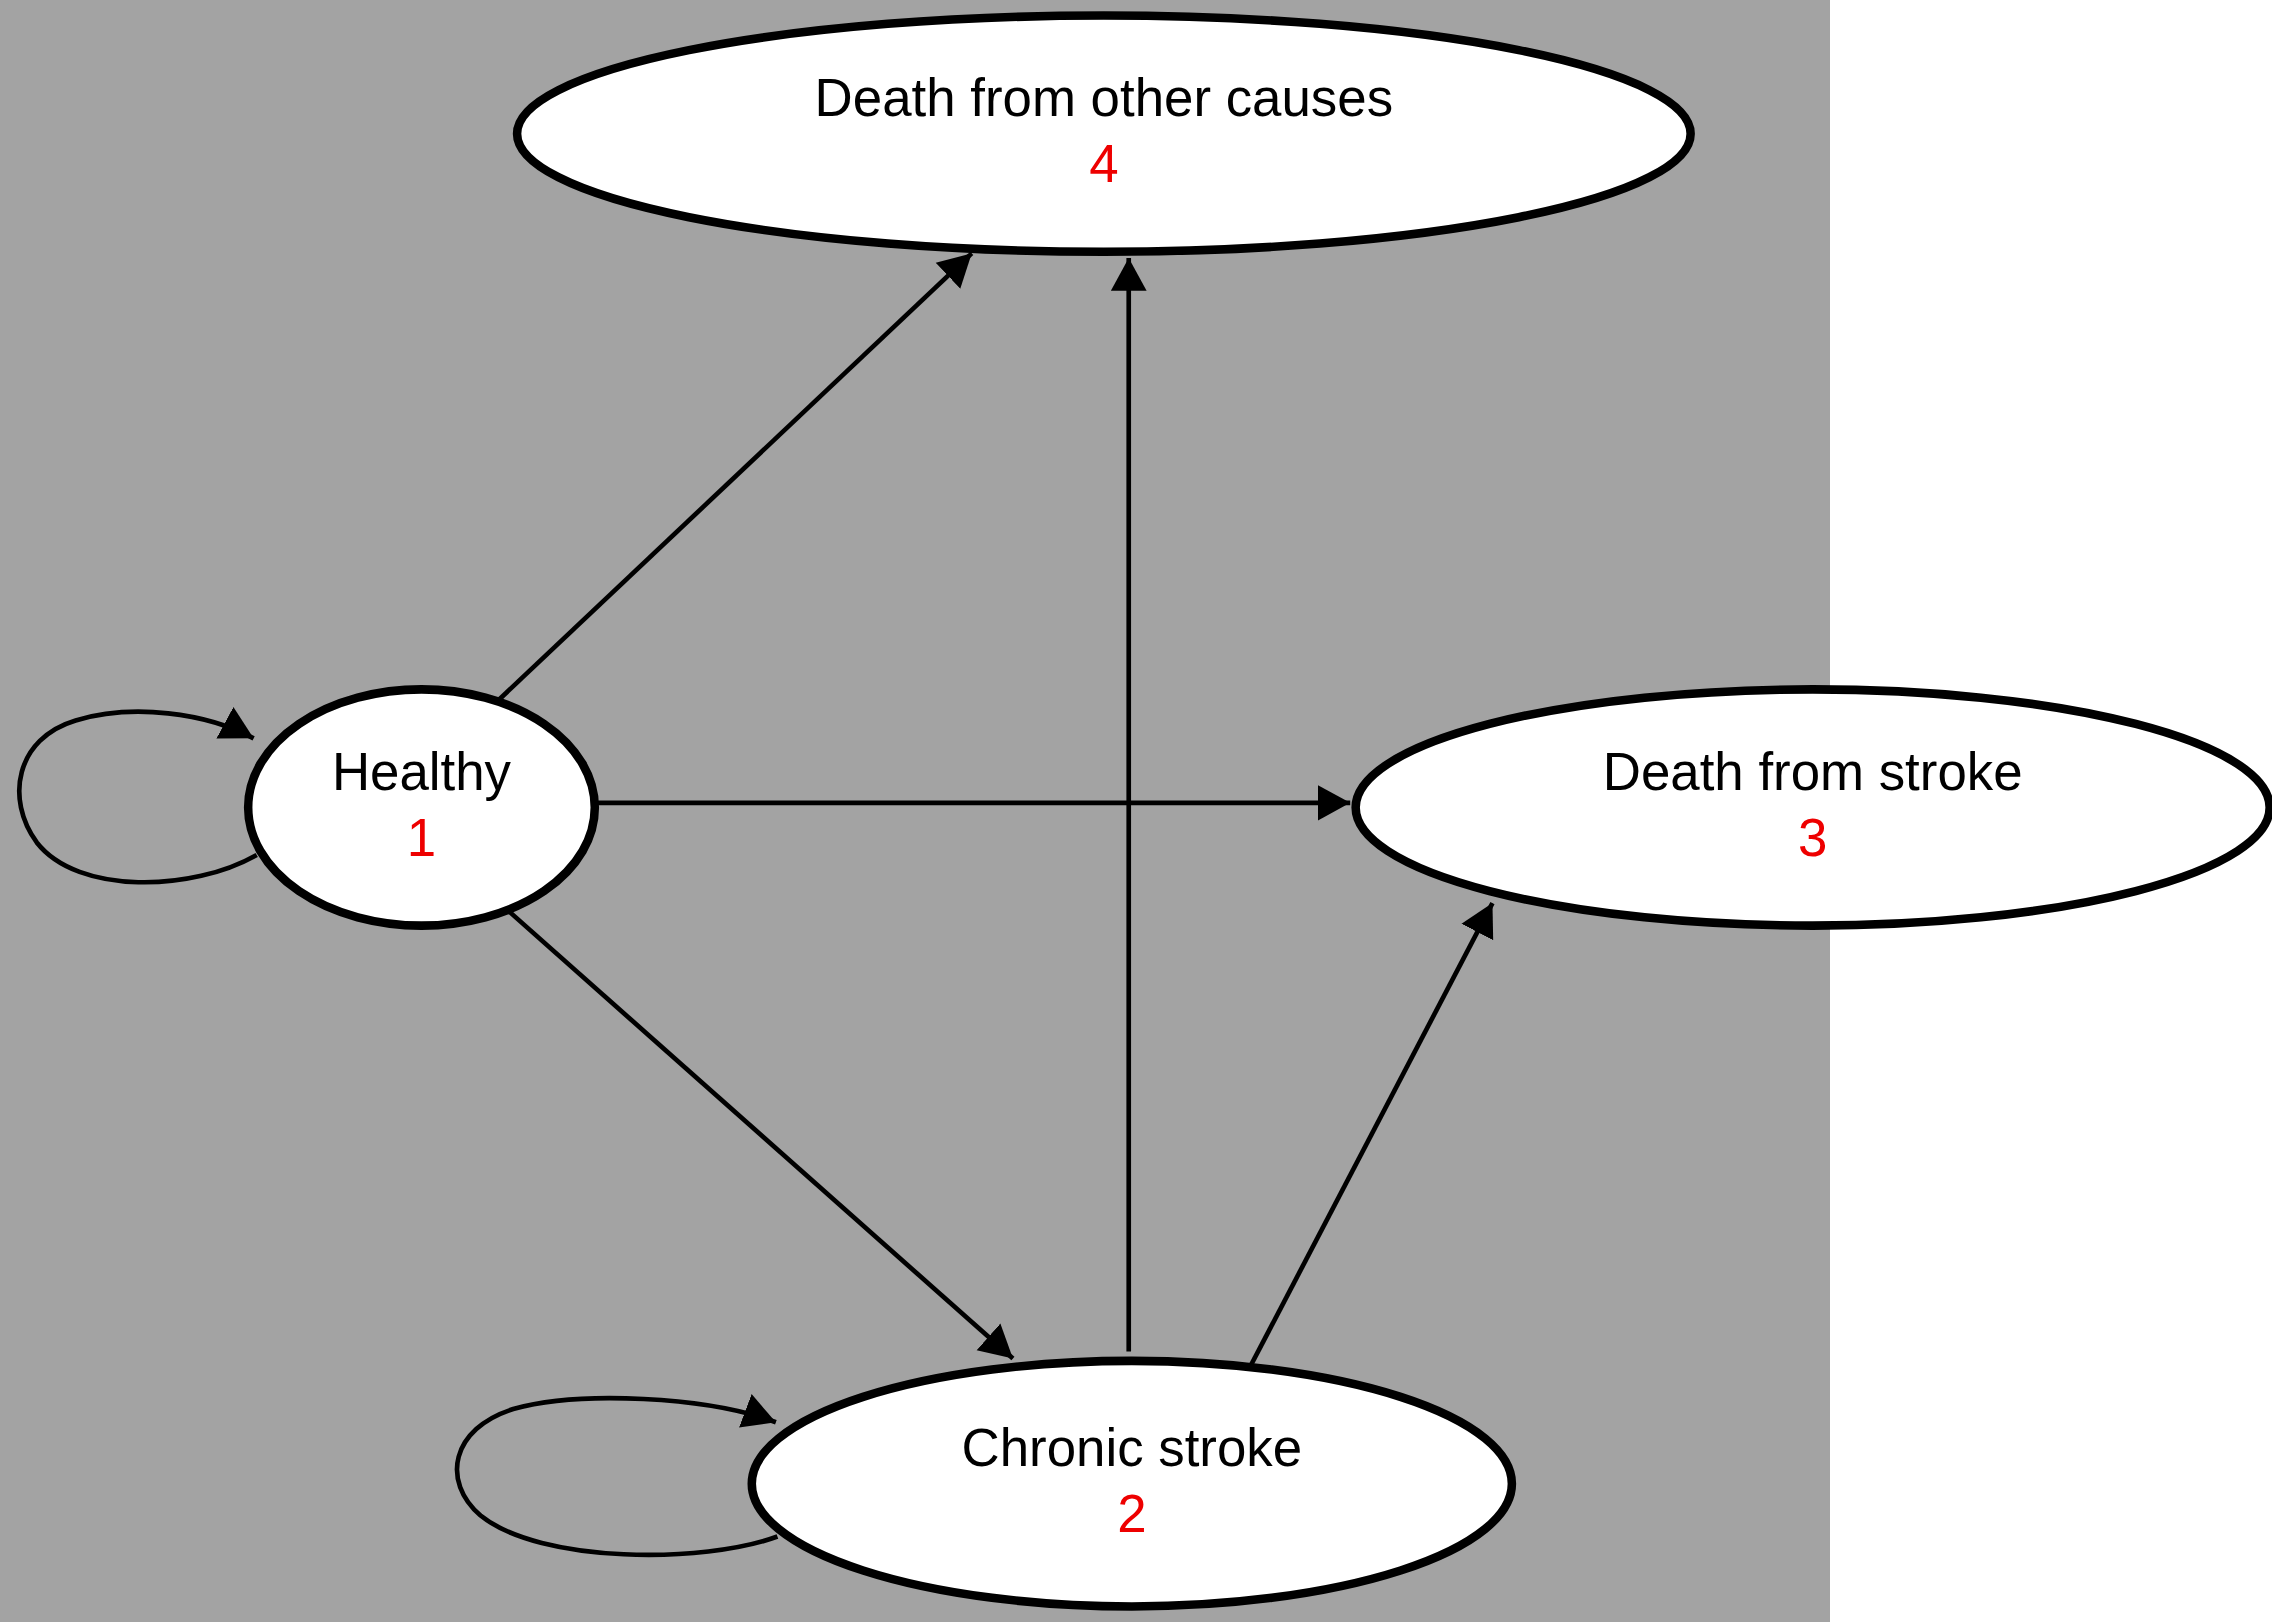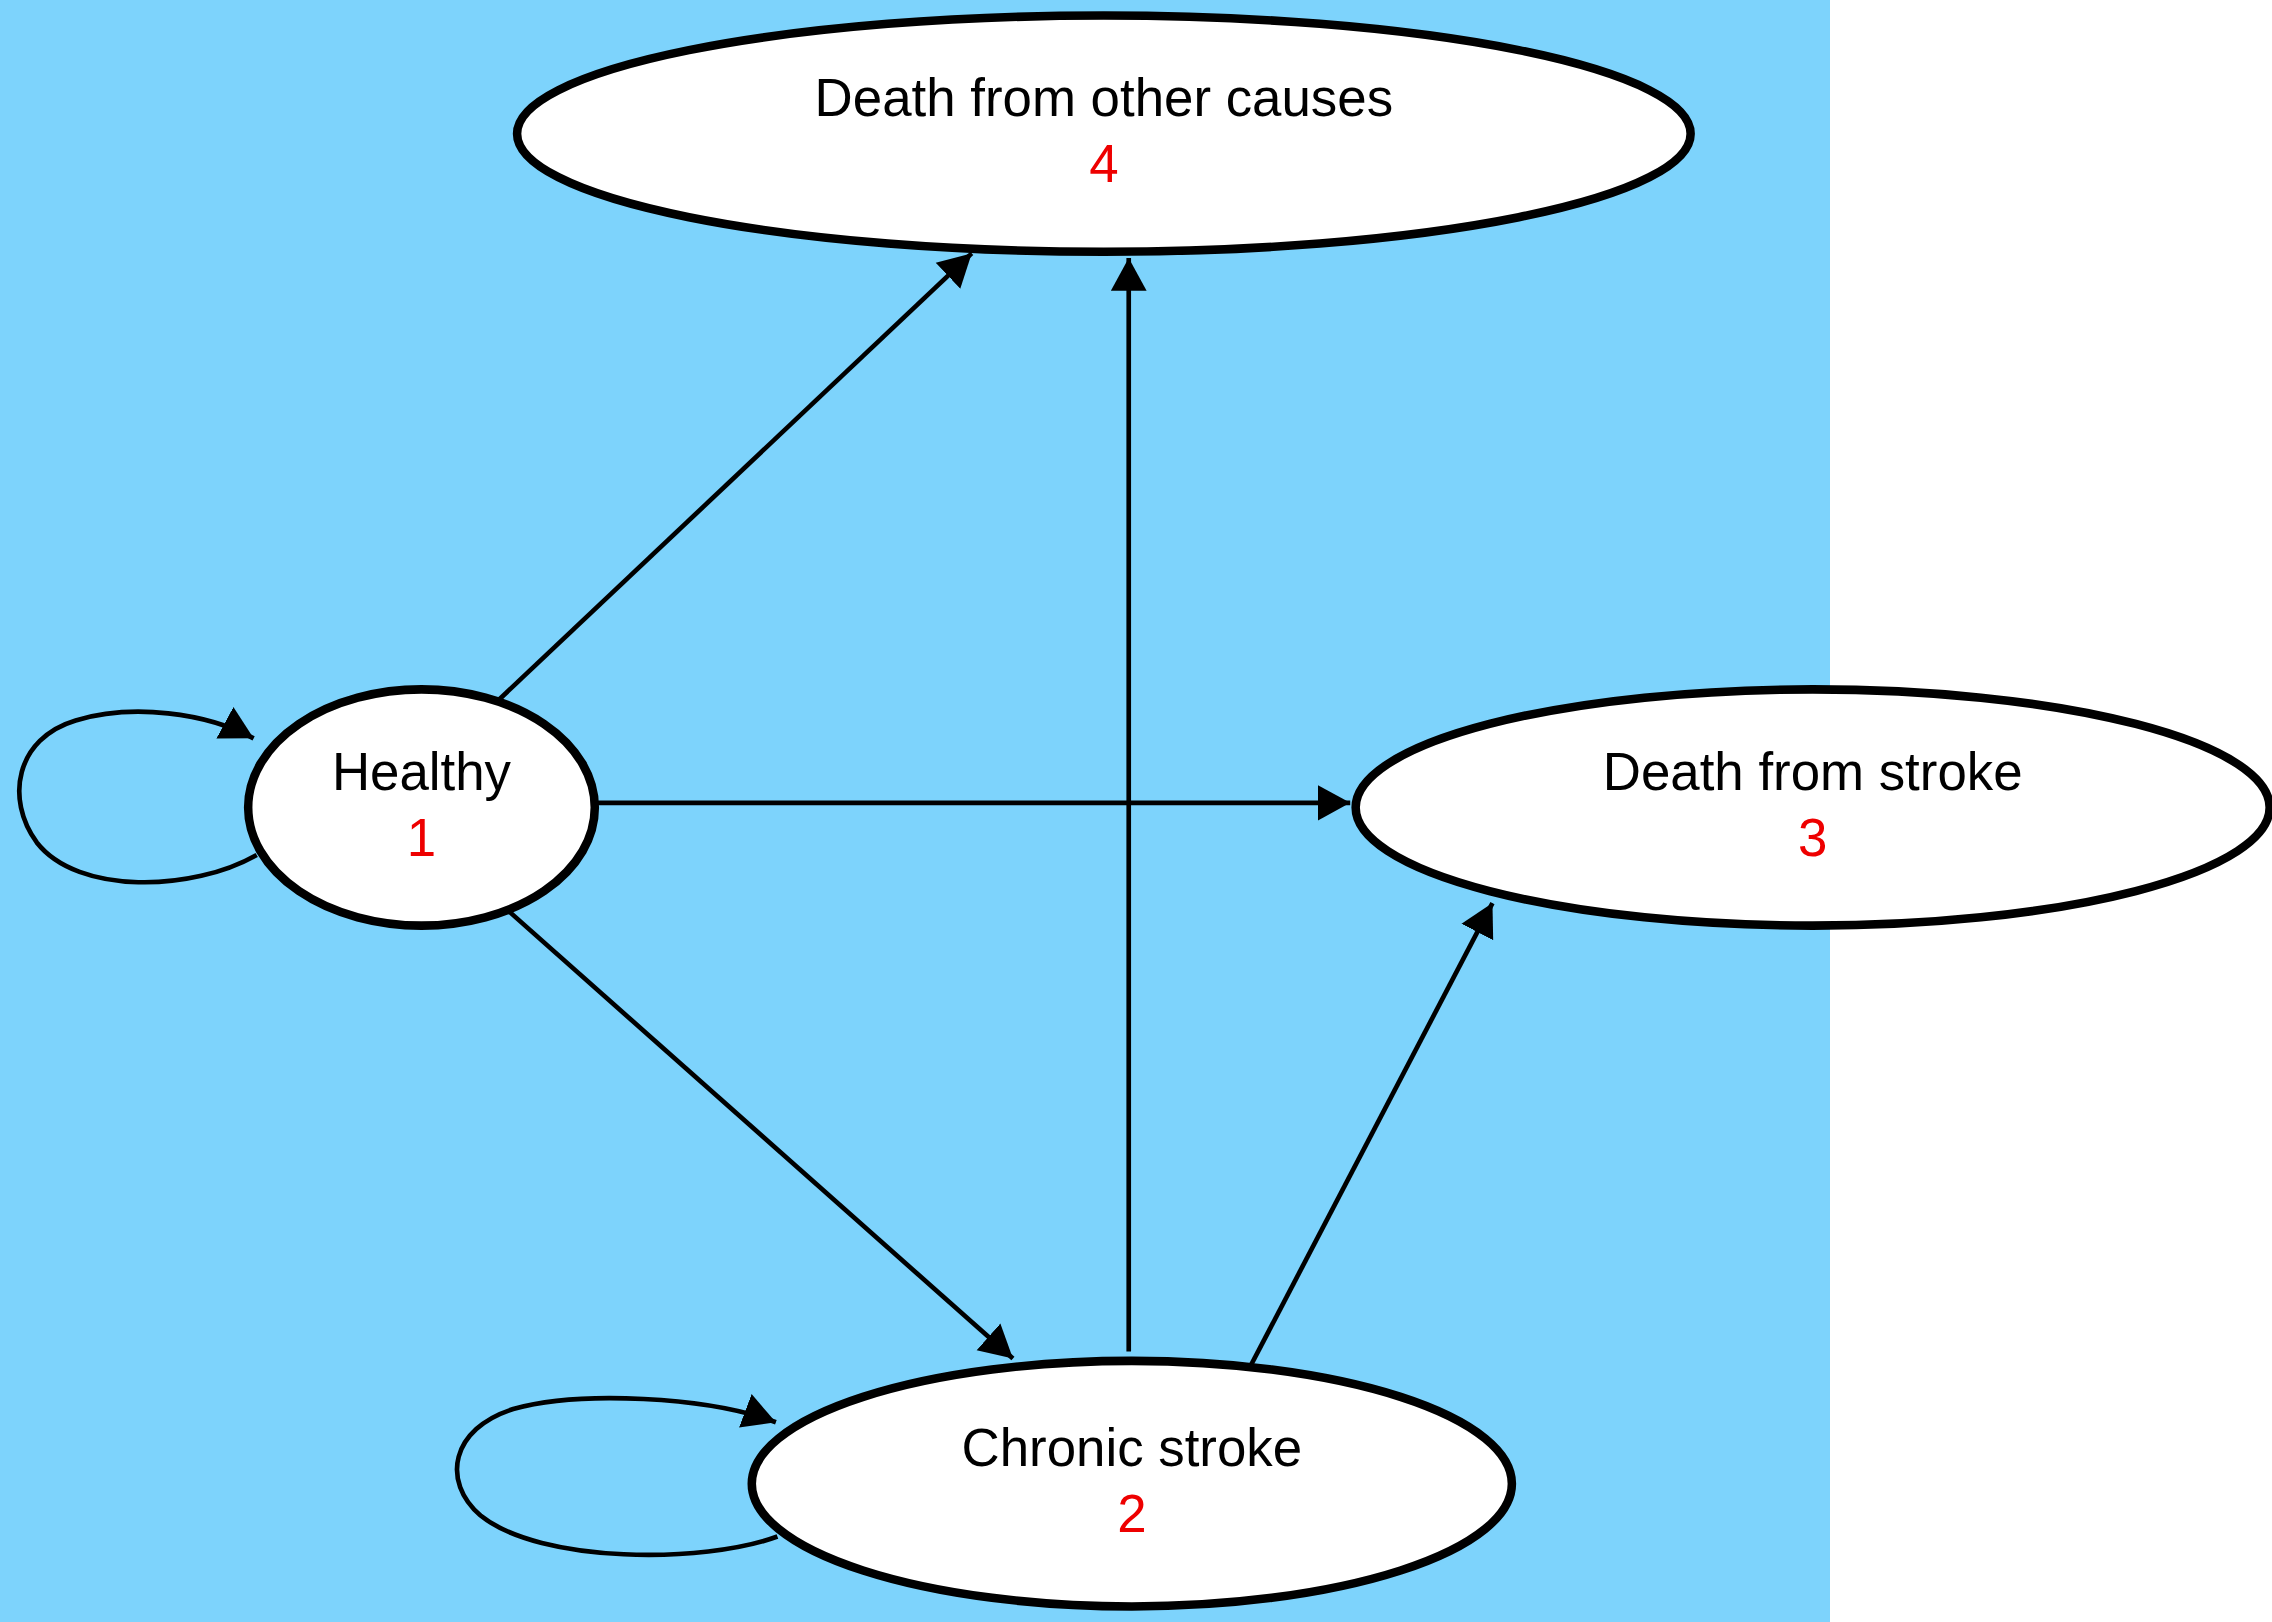--- a/index.html
+++ b/index.html
@@ -7,21 +7,21 @@
     padding: 0;
     background: #ffffff;
     width: 2273px;
     height: 1622px;
     font-family: "Liberation Sans", sans-serif;
   }
   #diagram-wrap {
     position: relative;
     width: 1830px;
     height: 1622px;
-    background: #7dd3fc;
+    background: #a3a3a3;
   }
   svg { display: block; }
   .node-ellipse {
     fill: #ffffff;
     stroke: #000000;
     stroke-width: 11;
   }
   .edge {
     fill: none;
     stroke: #000000;

